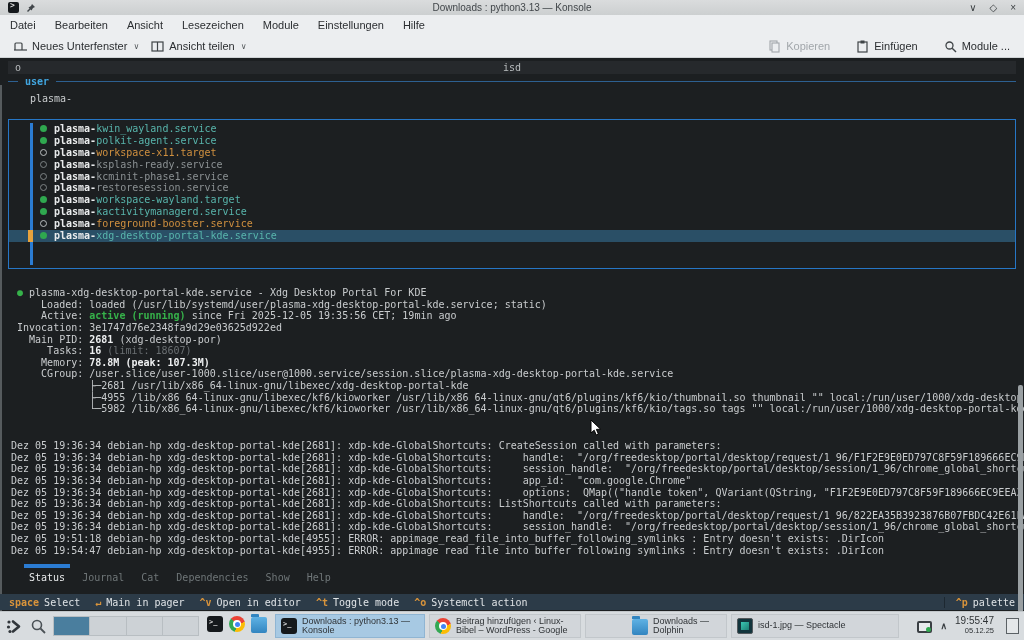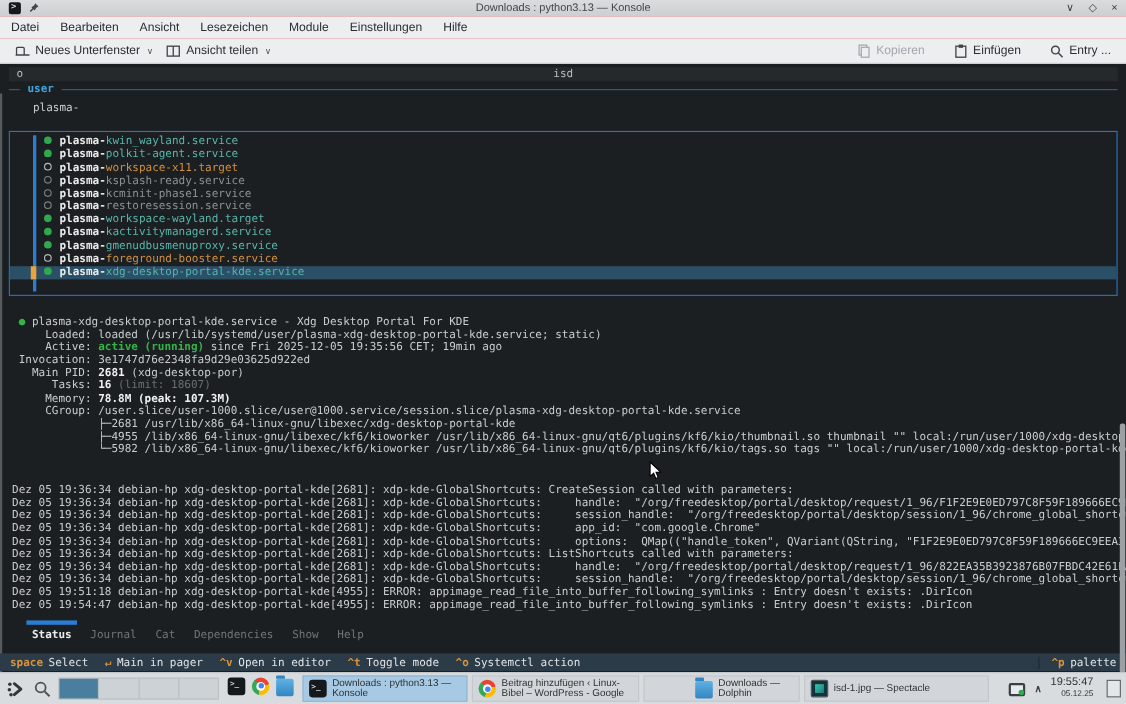--- a/index.html
+++ b/index.html
@@ -1,16 +1,16 @@
 <!DOCTYPE html>
 <html style="--accent-blue: #2b7cd3; --label-blue: #41a6e0; --teal: #58b5ac; --orange: #d0903f; --green: #2fa84f; --marker-orange: #e8a33d; --key-orange: #d9943b; --selected-bg: #2a4f66; --terminal-bg: #1c1f21; --keybar-bg: #2c3b48; --taskbar-bg: #d8dcdf; --active-task-bg: #a7c9e3;"><head>
 <meta charset="utf-8">
 <style>
   html,body{margin:0;padding:0;background:#555;}
-  .screen{position:relative;width:1024px;height:640px;overflow:hidden;background:#ef4444;font-family:"Liberation Sans",sans-serif;}
+  .screen{position:relative;width:1024px;height:640px;overflow:hidden;background:#c4b5fd;font-family:"Liberation Sans",sans-serif;}
 
   
   .titlebar{position:absolute;top:0;left:0;right:0;height:15px;background:linear-gradient(#dadcdd,#cccfd0);display:flex;align-items:center;padding:0 8px;z-index:5;}
   .tb-title{position:absolute;left:0;right:0;text-align:center;font-size:10px;color:#41464a;}
   .tb-left{display:flex;align-items:center;gap:7px;z-index:2;}
   .mini-konsole{width:11px;height:11px;background:#15191c;border-radius:2px;position:relative;}
   .mini-konsole::before{content:">";position:absolute;left:2px;top:-1px;color:#ddd;font:bold 8px "DejaVu Sans Mono",monospace;}
   .tb-controls{margin-left:auto;display:flex;align-items:center;gap:13px;z-index:2;color:#3a3e41;font-size:10px;}
   .tb-controls span{cursor:default;line-height:10px;}
 
@@ -54,21 +54,21 @@
   .status{position:absolute;top:230px;left:11px;right:0;}
   .logs{position:absolute;top:383px;left:11px;right:0;}
   .tline{height:11.65px;line-height:11.65px;white-space:pre;overflow:hidden;}
   .seg-n{color:#c9ccce;}
   .seg-w{color:#eef0f1;font-weight:bold;}
   .seg-g{color:#36b24a;font-weight:bold;}
   .seg-d{color:#6a6f72;}
 
   .tabs{position:absolute;top:515px;left:29px;display:flex;gap:17px;color:#6f7678;}
   .tab{position:relative;}
-  .tab.active{color:#e9ebec;font-weight:bold;}
+  .tab.active{color:#e9ebec;}
   .tab.active::before{content:'';position:absolute;top:-8px;left:-5px;right:-5px;height:4px;background:#2b7cd3;}
 
   .keybar{position:absolute;left:0;right:0;bottom:2px;height:16px;background:#2c3b48;display:flex;align-items:center;padding:0 9px;}
   .kb{margin-right:15px;white-space:pre;}
   .kb .k{color:#d9943b;font-weight:bold;}
   .kb .l{color:#dfe3e6;margin-left:5px;}
   .palette{margin-left:auto;border-left:1px solid #1d2831;padding-left:11px;white-space:pre;}
   .palette .k{color:#d9943b;font-weight:bold;}
   .palette .l{color:#dfe3e6;margin-left:5px;text-align:right;}
 
@@ -172,21 +172,21 @@
             <rect x="2" y="2" width="9" height="10" fill="none" stroke="#3f4447" stroke-width="1.2"></rect>
             <rect x="4.5" y="0.5" width="4" height="3" fill="#3f4447"></rect>
           </svg>
         <span>Einfügen</span>
       </div>
       <div class="tool-btn">
         <svg class="ticon" viewBox="0 0 13 13">
             <circle cx="5.5" cy="5.5" r="3.5" fill="none" stroke="#3f4447" stroke-width="1.3"></circle>
             <path d="M8.2 8.2 L12 12" stroke="#3f4447" stroke-width="1.4"></path>
           </svg>
-        <span>Entry ...</span>
+        <span>Module ...</span>
       </div>
     </div>
   </div>
 
   <div class="terminal">
     <div class="left-strip"></div>
 
     <div class="tui-topbar">
       <span>o</span>
       <span class="center">isd</span>
@@ -204,21 +204,20 @@
       <div class="list-scrollbar"></div>
       <div id="service-rows">
           <div class="svc-row"><span class="dot filled"></span><span class="svc-prefix">plasma-</span><span class="c-teal">kwin_wayland.service</span></div>
           <div class="svc-row"><span class="dot filled"></span><span class="svc-prefix">plasma-</span><span class="c-teal">polkit-agent.service</span></div>
           <div class="svc-row"><span class="dot open-light"></span><span class="svc-prefix">plasma-</span><span class="c-orange">workspace-x11.target</span></div>
           <div class="svc-row"><span class="dot open-dim"></span><span class="svc-prefix">plasma-</span><span class="c-gray">ksplash-ready.service</span></div>
           <div class="svc-row"><span class="dot open-dim"></span><span class="svc-prefix">plasma-</span><span class="c-gray">kcminit-phase1.service</span></div>
           <div class="svc-row"><span class="dot open-dim"></span><span class="svc-prefix">plasma-</span><span class="c-gray">restoresession.service</span></div>
           <div class="svc-row"><span class="dot filled"></span><span class="svc-prefix">plasma-</span><span class="c-teal">workspace-wayland.target</span></div>
           <div class="svc-row"><span class="dot filled"></span><span class="svc-prefix">plasma-</span><span class="c-teal">kactivitymanagerd.service</span></div>
-          <div class="svc-row"><span class="dot filled"></span><span class="svc-prefix">plasma-</span><span class="c-teal">gmenudbusmenuproxy.service</span></div>
           <div class="svc-row"><span class="dot open-light"></span><span class="svc-prefix">plasma-</span><span class="c-orange">foreground-booster.service</span></div>
           <div class="svc-row sel"><span class="dot filled"></span><span class="svc-prefix">plasma-</span><span class="c-teal">xdg-desktop-portal-kde.service</span></div>
         </div>
     </div>
 
     <div class="status" id="status-lines">
         <div class="tline"><span class="seg-g"> ●</span><span class="seg-n"> plasma-xdg-desktop-portal-kde.service - Xdg Desktop Portal For KDE</span></div>
         <div class="tline"><span class="seg-n">     Loaded: loaded (/usr/lib/systemd/user/plasma-xdg-desktop-portal-kde.service; static)</span></div>
         <div class="tline"><span class="seg-n">     Active: </span><span class="seg-g">active (running)</span><span class="seg-n"> since Fri 2025-12-05 19:35:56 CET; 19min ago</span></div>
         <div class="tline"><span class="seg-n"> Invocation: 3e1747d76e2348fa9d29e03625d922ed</span></div>

